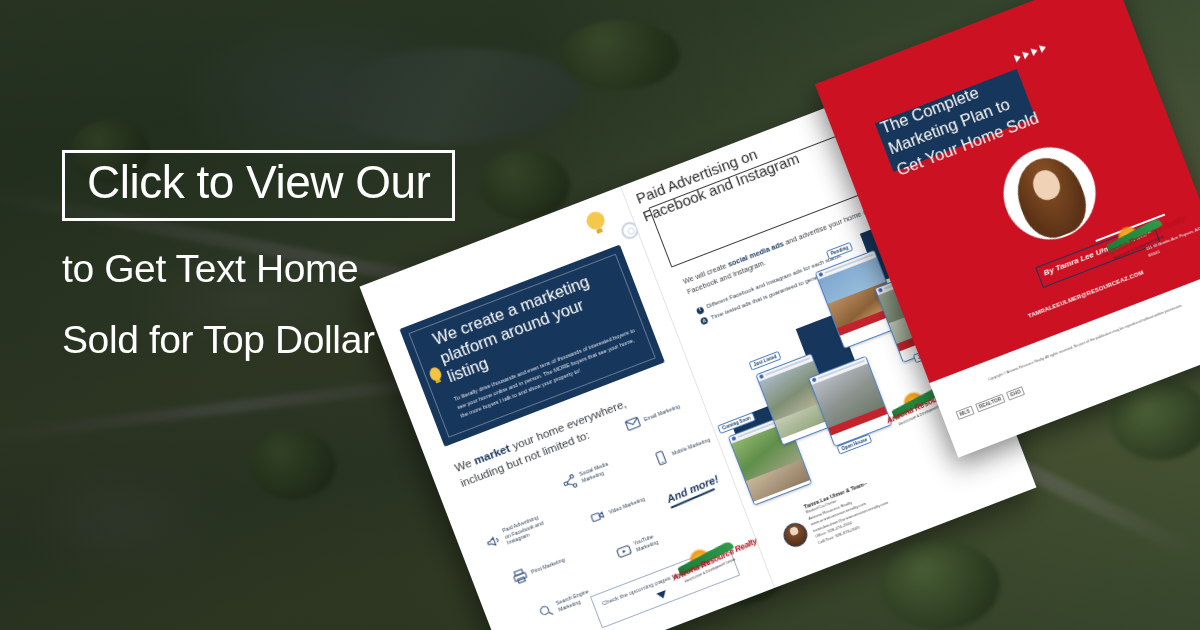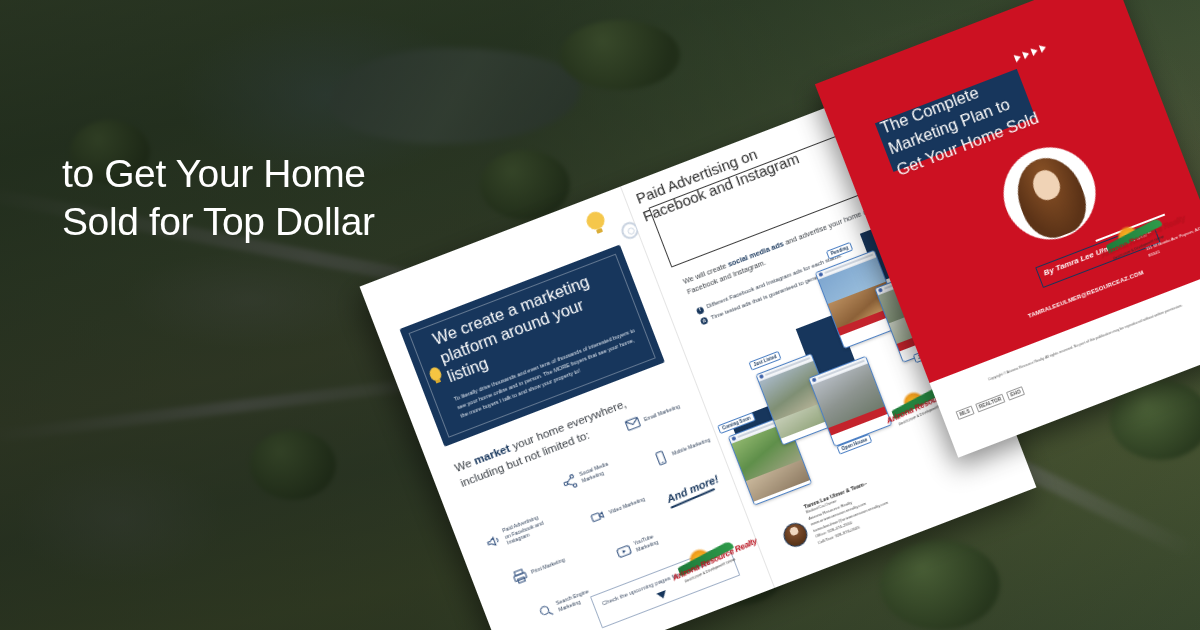--- a/index.html
+++ b/index.html
@@ -65,21 +65,21 @@
   }
   #headline {
     color:#fff; font-weight:700; font-size:53px; line-height:1.07;
     letter-spacing:-1.2px; margin-bottom:26px;
   }
   #headline .l2 { display:block; }
   #subhead {
     color:#fff; font-weight:400; font-size:39px; line-height:1.22;
     letter-spacing:-.4px;
   }
-  #subhead .l2 { display:block; }
+  #subhead .l2 { display:block;margin-top:24px; }
 
   
   #spread {
     position:absolute;
     left:418px; top:172px;
     width:560px; height:430px;
     transform:rotate(-21deg);
     transform-origin:50% 50%;
     z-index:20;
     filter:drop-shadow(-6px 10px 14px rgba(0,0,0,.45));
@@ -356,22 +356,25 @@
   <div class="tree" style="left:480px;top:150px;width:90px;height:70px;"></div>
   <div class="tree" style="left:250px;top:430px;width:86px;height:70px;"></div>
   <div class="tree" style="left:680px;top:520px;width:110px;height:86px;"></div>
   <div class="tree" style="left:880px;top:540px;width:120px;height:90px;"></div>
   <div class="tree" style="left:1110px;top:380px;width:100px;height:80px;"></div>
   <div class="tree" style="left:560px;top:20px;width:120px;height:70px;"></div>
 </div>
 <div id="overlay"></div>
 
 <div id="text-block">
+  <div id="click-box">
+    <div class="t">Click to View Our</div>
+  </div>
   <div id="subhead">
-    <span>to Get Your Home</span>
+    <span>to Get Text Home</span>
     <span class="l2">Sold for Top Dollar</span>
   </div>
 </div>
 
 <div id="spread">
 
   <div class="page" id="page-left">
 
     <div class="lightbulb-deco"></div>
     <div class="gear-deco"></div>

